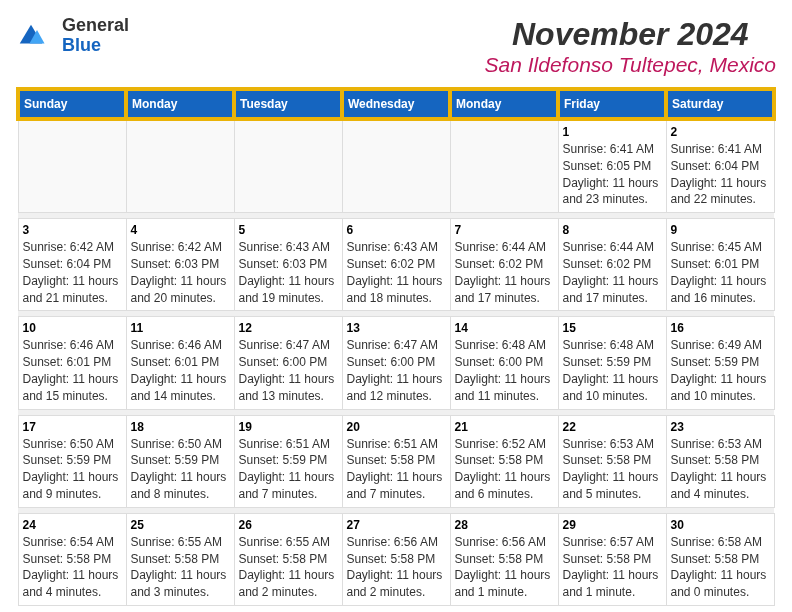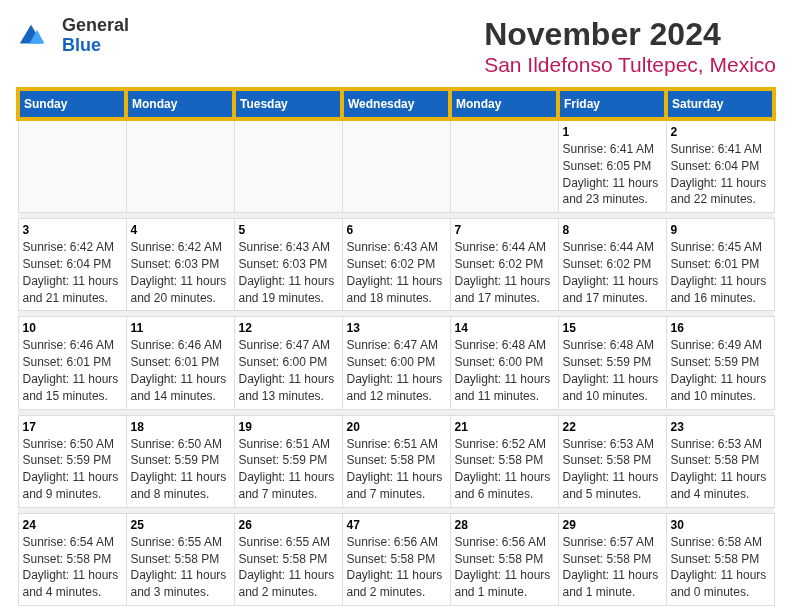--- a/index.html
+++ b/index.html
@@ -26,21 +26,22 @@
       font-weight: bold;
       line-height: 1.1;
     }
     .logo-general { color: #333; }
     .logo-blue { color: #1565c0; }
     .logo-icon {
       width: 30px;
       height: 30px;
     }
     .title-section {
-      text-align: left;
+      text-align: center;
+      font-style: italic;
     }
     .month-title {
       font-size: 32px;
       font-weight: bold;
       color: #333;
     }
     .location {
       font-size: 21px;
       color: #be185d;
     }
@@ -242,21 +243,21 @@
         </td>
         <td>
           <div class="day-num">25</div>
           <div class="day-detail">Sunrise: 6:55 AM<br>Sunset: 5:58 PM<br>Daylight: 11 hours and 3 minutes.</div>
         </td>
         <td>
           <div class="day-num">26</div>
           <div class="day-detail">Sunrise: 6:55 AM<br>Sunset: 5:58 PM<br>Daylight: 11 hours and 2 minutes.</div>
         </td>
         <td>
-          <div class="day-num">47</div>
+          <div class="day-num">27</div>
           <div class="day-detail">Sunrise: 6:56 AM<br>Sunset: 5:58 PM<br>Daylight: 11 hours and 2 minutes.</div>
         </td>
         <td>
           <div class="day-num">28</div>
           <div class="day-detail">Sunrise: 6:56 AM<br>Sunset: 5:58 PM<br>Daylight: 11 hours and 1 minute.</div>
         </td>
         <td>
           <div class="day-num">29</div>
           <div class="day-detail">Sunrise: 6:57 AM<br>Sunset: 5:58 PM<br>Daylight: 11 hours and 1 minute.</div>
         </td>

